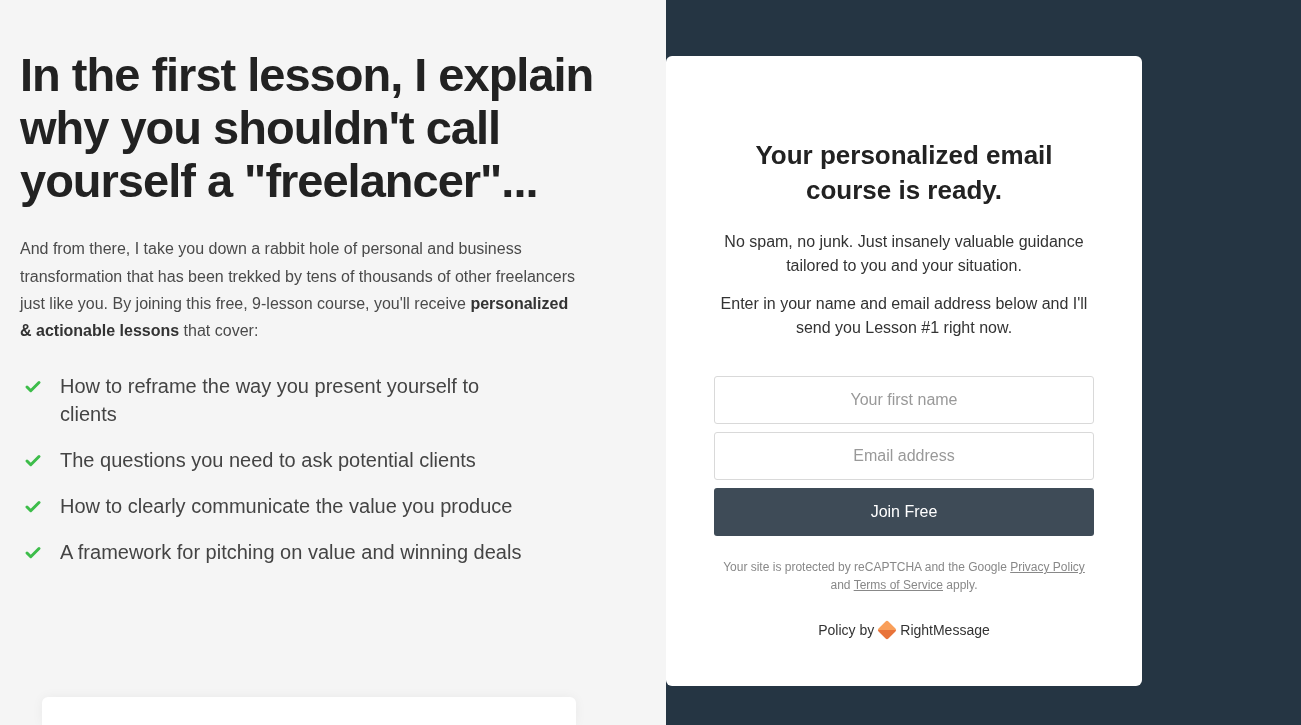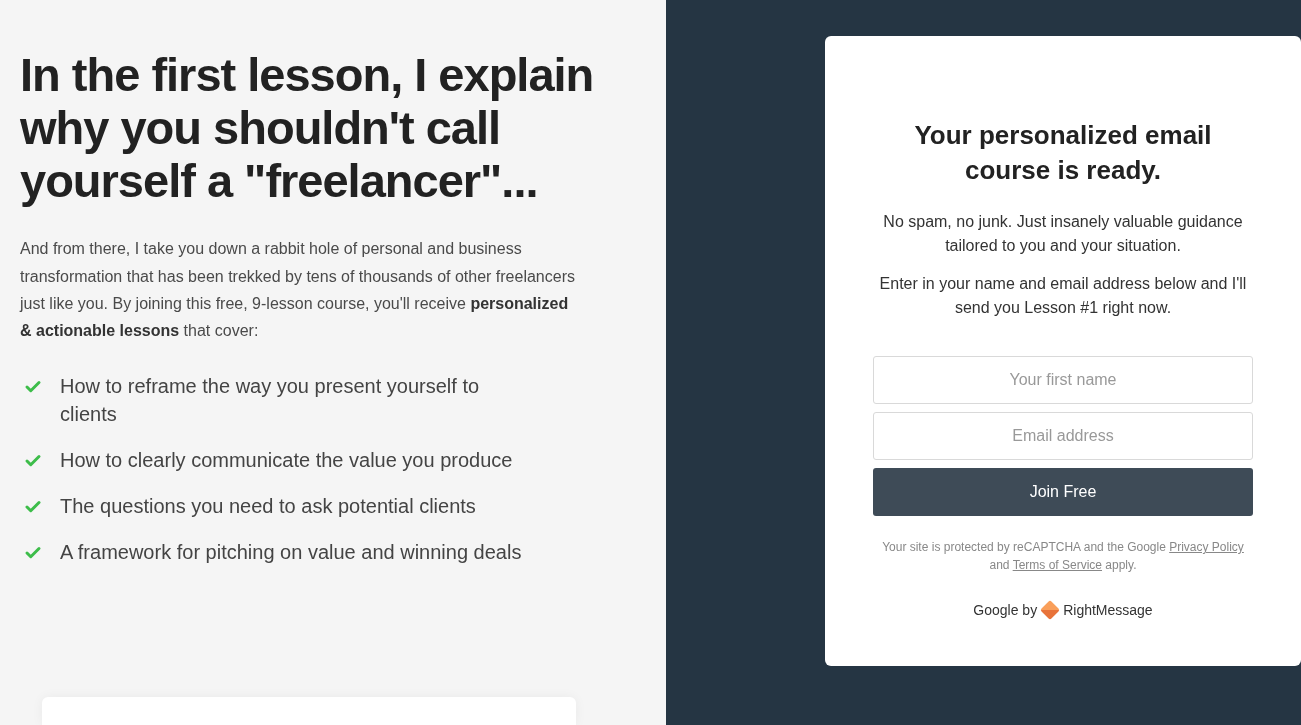--- a/index.html
+++ b/index.html
@@ -9,23 +9,23 @@
     width: 666px;
     background: #f5f5f5;
     padding: 48px 42px 0 20px;
     color: #333;
     position: relative;
   }
   .right {
     width: 635px;
     background: #253543;
     display: flex;
-    justify-content: flex-end;
+    justify-content: flex-start;
     align-items: flex-start;
-    padding-top: 36px;
+    padding-top: 56px;
   }
   .headline {
     font-size: 47px;
     font-weight: 800;
     line-height: 1.13;
     color: #222;
     letter-spacing: -1px;
     margin-bottom: 28px;
     font-stretch: condensed;
     font-family: "Arial Narrow", "Helvetica Neue Condensed", Arial, sans-serif;
@@ -153,29 +153,29 @@
           </svg>
         </span>
       <span class="bullet-text">How to reframe the way you present yourself to clients</span>
     </li>
     <li>
       <span class="check">
           <svg viewBox="0 0 24 24" width="18" height="18">
             <path d="M4 12l5 5L20 6" fill="none" stroke="#3dbd4a" stroke-width="4" stroke-linecap="round" stroke-linejoin="round"></path>
           </svg>
         </span>
+      <span class="bullet-text">The questions you need to ask potential clients</span>
+    </li>
+    <li>
+      <span class="check">
+          <svg viewBox="0 0 24 24" width="18" height="18">
+            <path d="M4 12l5 5L20 6" fill="none" stroke="#3dbd4a" stroke-width="4" stroke-linecap="round" stroke-linejoin="round"></path>
+          </svg>
+        </span>
       <span class="bullet-text">How to clearly communicate the value you produce</span>
-    </li>
-    <li>
-      <span class="check">
-          <svg viewBox="0 0 24 24" width="18" height="18">
-            <path d="M4 12l5 5L20 6" fill="none" stroke="#3dbd4a" stroke-width="4" stroke-linecap="round" stroke-linejoin="round"></path>
-          </svg>
-        </span>
-      <span class="bullet-text">The questions you need to ask potential clients</span>
     </li>
     <li>
       <span class="check">
           <svg viewBox="0 0 24 24" width="18" height="18">
             <path d="M4 12l5 5L20 6" fill="none" stroke="#3dbd4a" stroke-width="4" stroke-linecap="round" stroke-linejoin="round"></path>
           </svg>
         </span>
       <span class="bullet-text">A framework for pitching on value and winning deals</span>
     </li>
   </ul>
@@ -189,18 +189,18 @@
     <p class="card-sub">Enter in your name and email address below and I'll send you Lesson #1 right now.</p>
     <div class="fields">
       <input class="field" type="text" placeholder="Your first name" style="">
       <input class="field" type="email" placeholder="Email address" style="">
       <button class="submit">Join Free</button>
     </div>
     <p class="legal">
       <span>Your site is protected by reCAPTCHA and the Google </span><a href="#">Privacy Policy</a><span> and </span><a href="#">Terms of Service</a><span> apply.</span>
     </p>
     <div class="powered">
-      <span>Google by</span>
+      <span>Policy by</span>
       <span class="logo-diamond"></span>
       <span>RightMessage</span>
     </div>
   </div>
 </div>
 
 </body></html>

